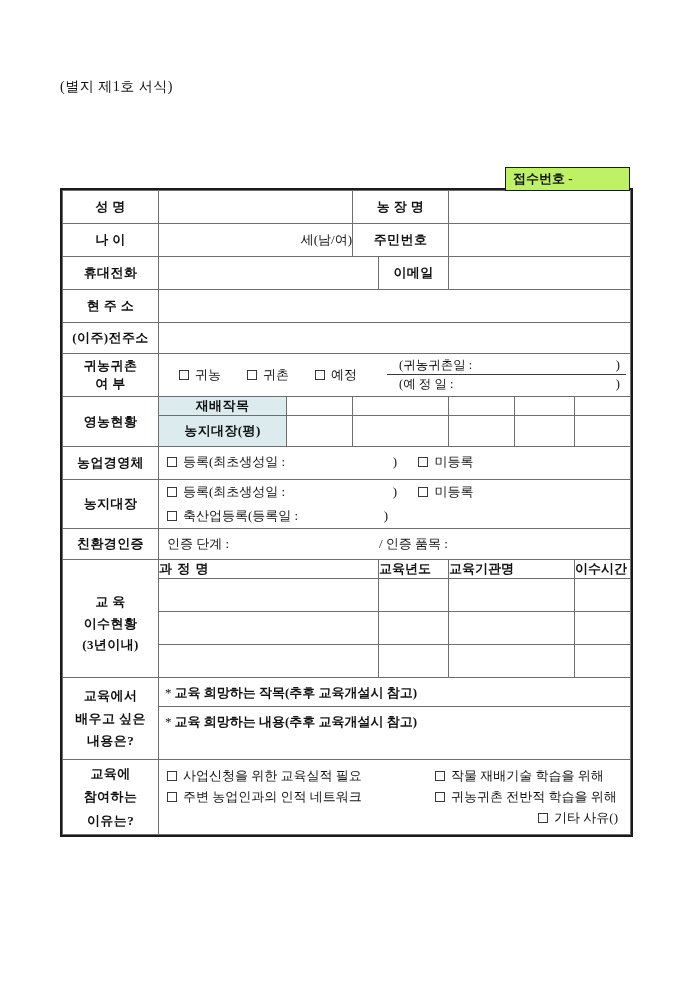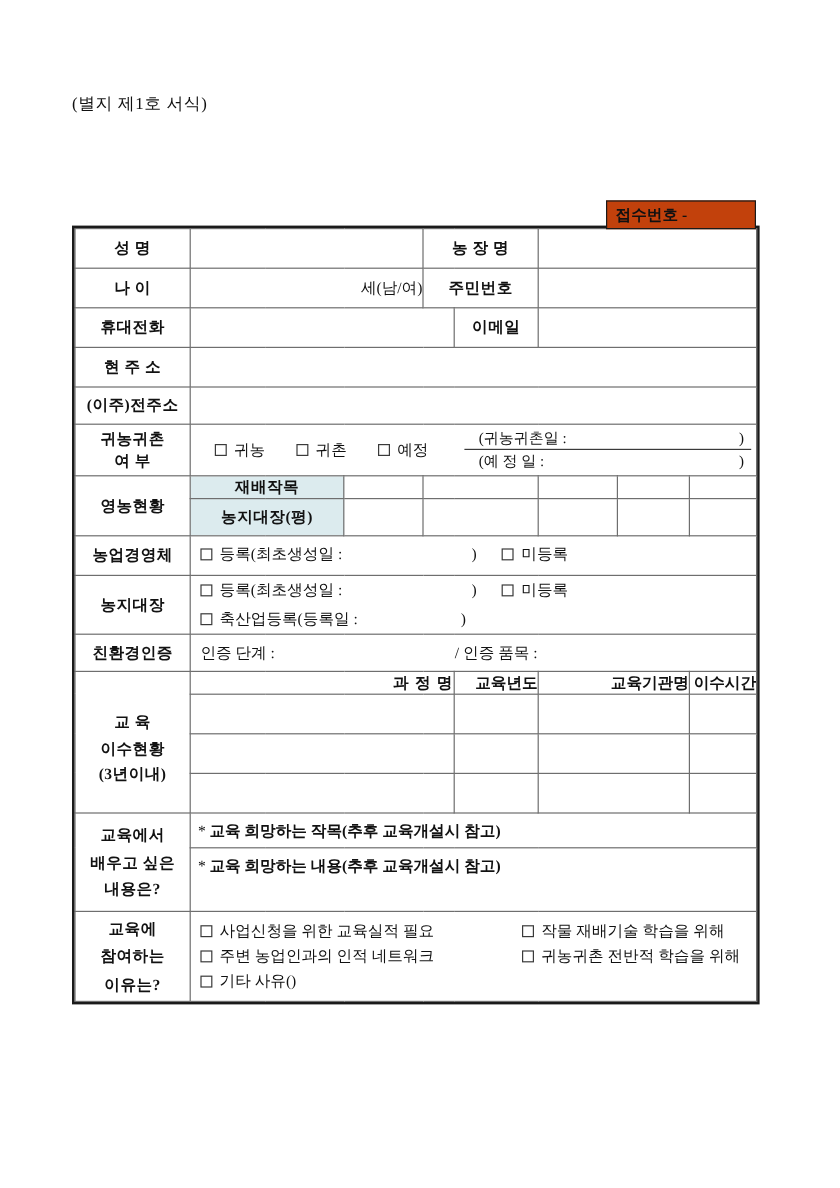--- a/index.html
+++ b/index.html
@@ -50,21 +50,21 @@
     top: 167px;
     width: 125px;
     height: 24px;
     border: 1.4px solid #1a1a1a;
     box-sizing: border-box;
     display: flex;
     align-items: center;
     padding-left: 7px;
     font-size: 13px;
     font-weight: bold;
-    background: #c2410c;
+    background: #bef264;
     z-index: 3;
   }
 
   
   table.form {
     position: absolute;
     left: 62px;
     top: 190px;
     width: 568px;
     border-collapse: collapse;
@@ -94,21 +94,21 @@
   }
   td.lbl.sub {
     background: #dcebee;
     font-size: 13px;
   }
   td.val {
     background: #fff;
   }
   td.hdr {
     background: #dcebee;
-    text-align: right;
+    text-align: left;
     font-weight: bold;
     font-size: 13.5px;
     letter-spacing: 1px;
   }
   .pad-r {
     padding: 4px 10px 4px 8px;
     text-align: right;
   }
 
   
@@ -202,21 +202,21 @@
     display: flex;
     align-items: center;
     font-size: 13px;
     white-space: nowrap;
   }
   .reason-line .c1 { width: 268px; display: inline-block; }
   .reason-line .c2 { display: inline-block; }
   .reason-line .etc {
     display: flex;
     width: 100%;
-    justify-content: flex-start;
+    justify-content: flex-end;
     align-items: center;
   }
 
   .cert-line {
     display: flex;
     align-items: center;
     padding: 4px 8px;
     font-size: 13px;
     white-space: nowrap;
   }

